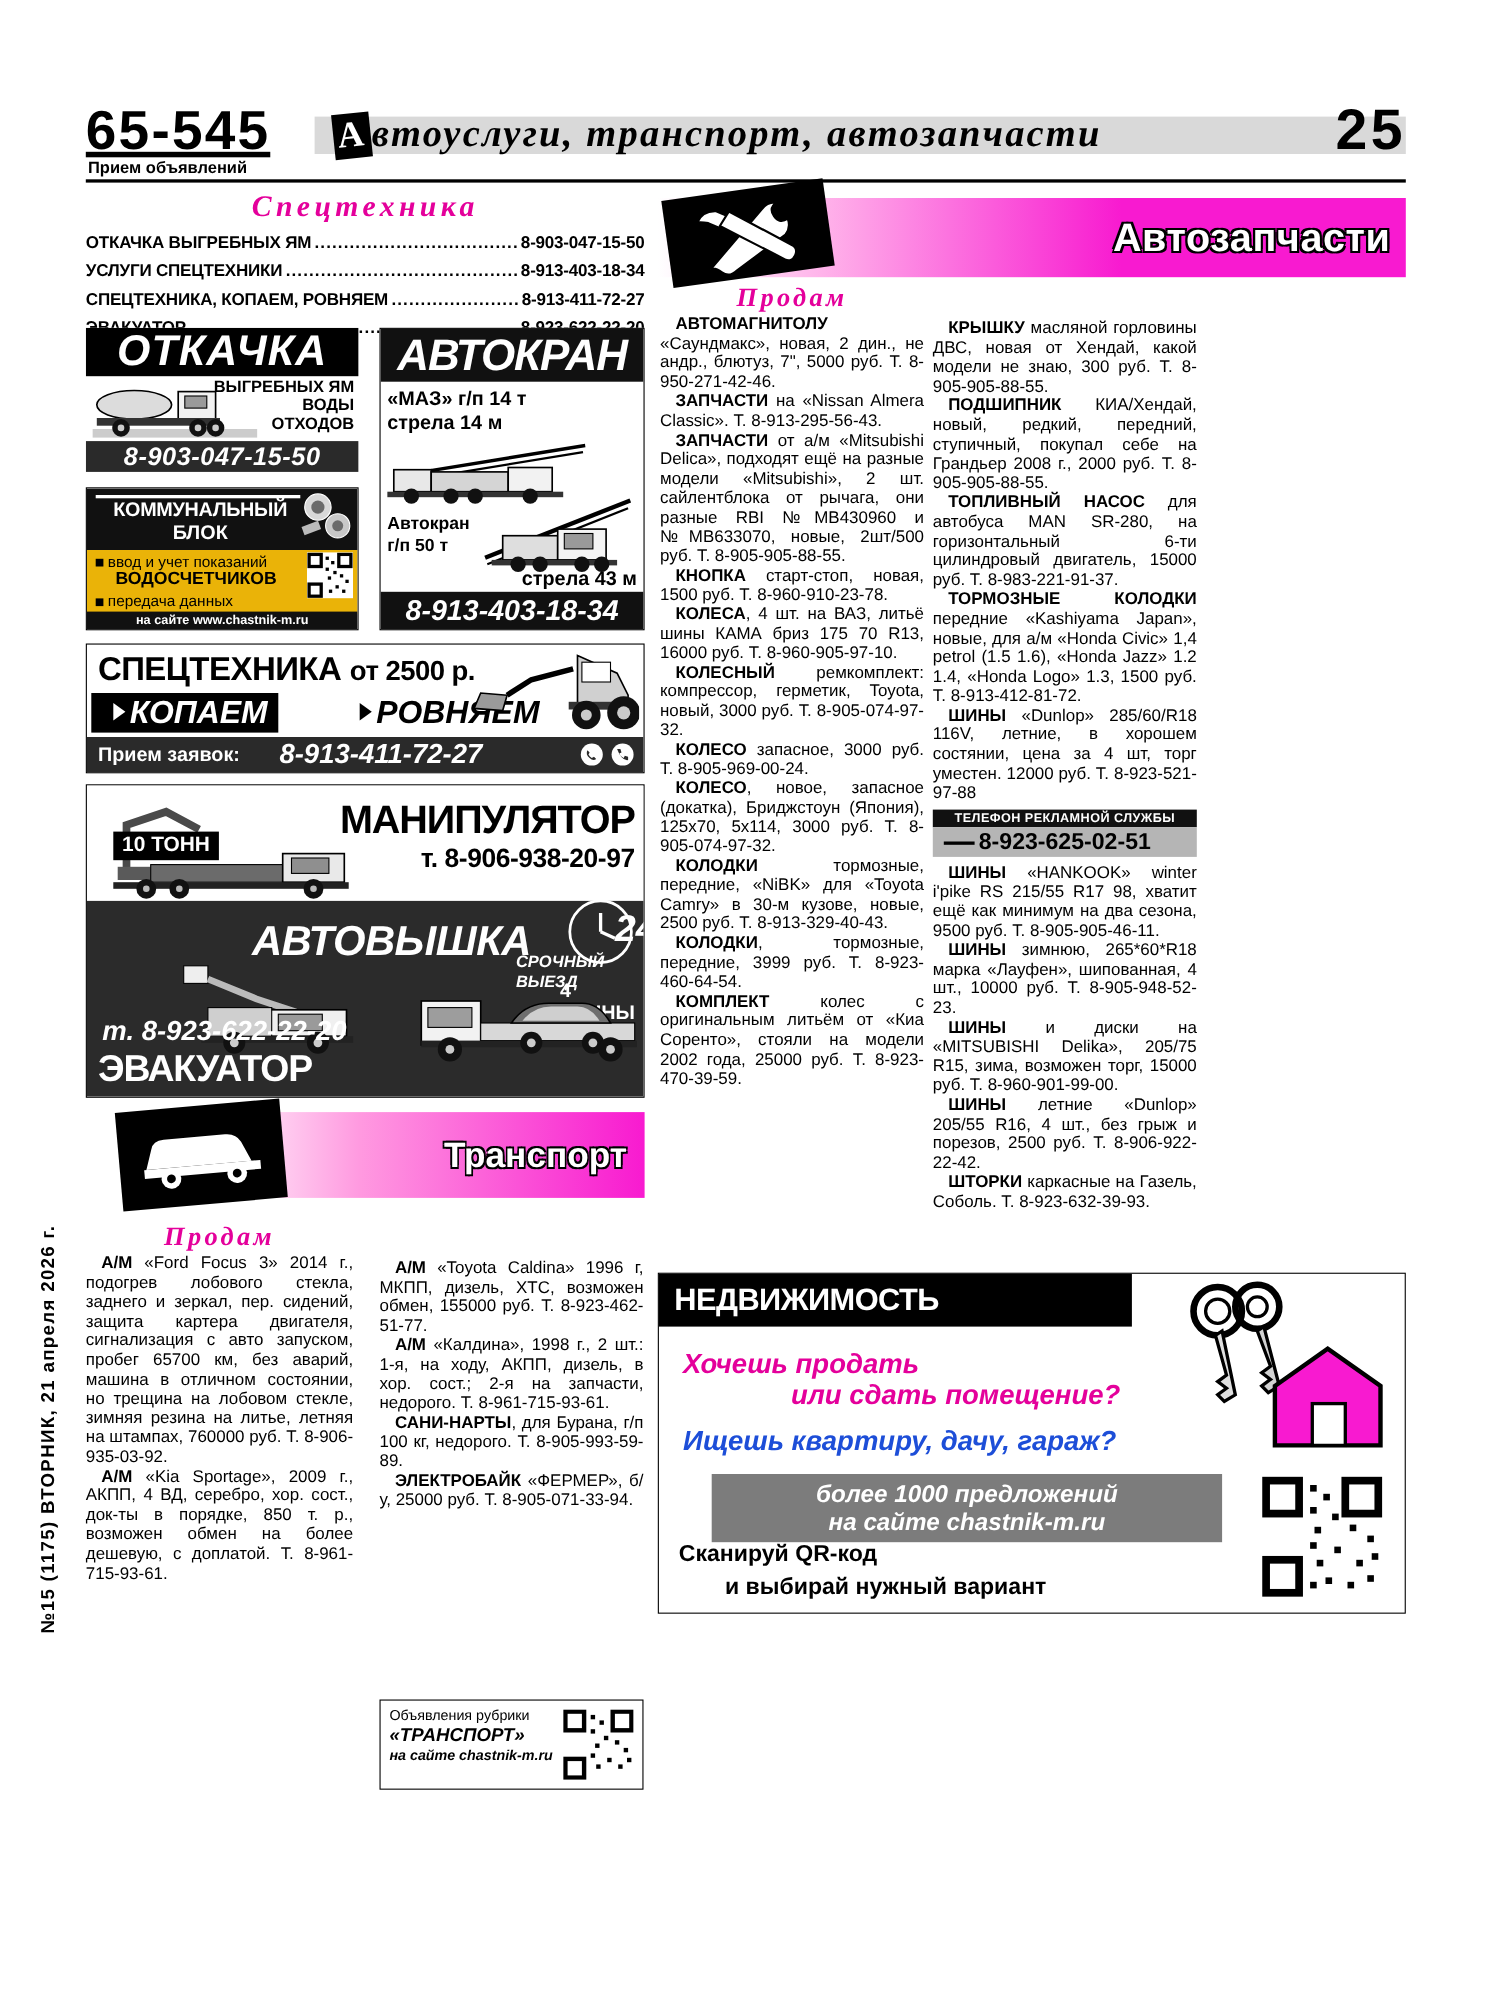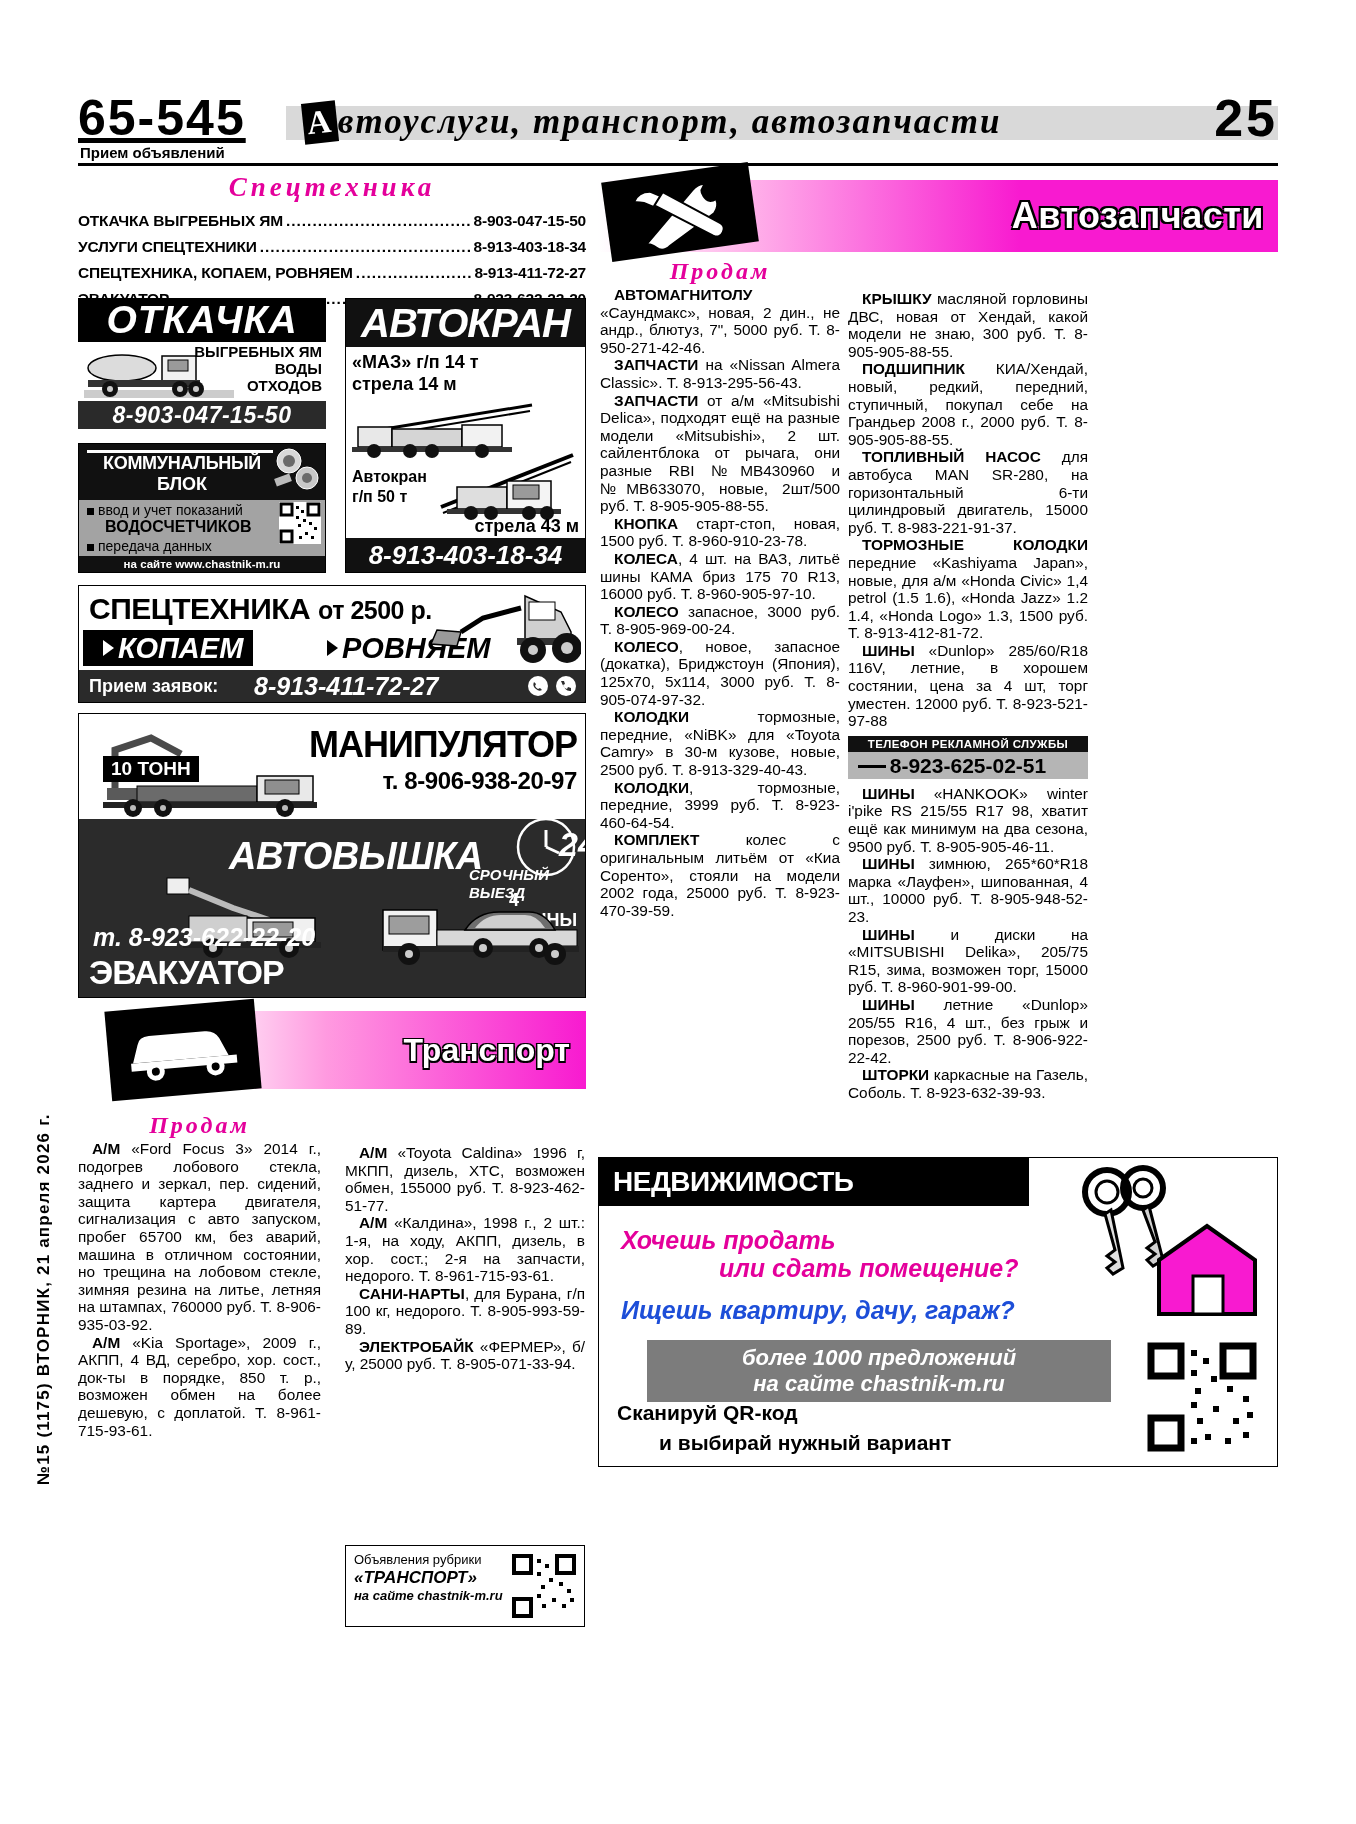--- a/index.html
+++ b/index.html
@@ -106,21 +106,21 @@
   .truck-tank{ position:absolute; left:6px; top:48px; width:150px; height:52px; }
 
   
   .ad-kom{ left:78px; top:443px; width:248px; height:130px; border:1px solid #000; }
   .kom-top{ position:absolute; left:0; top:0; width:100%; height:56px; background:#111; }
   .kom-line{ position:absolute; left:8px; top:6px; width:186px; height:3px; background:#fff; }
   .kom-t1{ position:absolute; left:8px; top:9px; width:190px; text-align:center;
            color:#fff; font:900 18px/21px "Liberation Sans",sans-serif; letter-spacing:-0.3px; }
   .kom-t2{ position:absolute; left:8px; top:30px; width:190px; text-align:center;
            color:#fff; font:900 18px/21px "Liberation Sans",sans-serif; }
-  .kom-body{ position:absolute; left:0; top:56px; width:100%; height:58px; background:#a3a3a3; }
+  .kom-body{ position:absolute; left:0; top:56px; width:100%; height:58px; background:#eab308; }
   .kom-li{ position:absolute; font:14px/16px "Liberation Sans",sans-serif; }
   .kom-li b{ font:bold 16px/17px "Liberation Sans",sans-serif; }
   .bullet{ display:inline-block; width:7px; height:7px; background:#000; margin-right:4px; }
   .kom-foot{ position:absolute; left:0; bottom:0; width:100%; height:16px; background:#111;
              color:#fff; font:bold 11.5px/16px "Liberation Sans",sans-serif; text-align:center; }
 
   
   .ad-spec{ left:78px; top:585px; width:508px; height:118px; border:1px solid #000; }
   .spec-t1{ position:absolute; left:10px; top:6px; font:900 30px/34px "Liberation Sans",sans-serif; letter-spacing:-0.5px;}
   .spec-t1 .small{ font:bold 25px/34px "Liberation Sans",sans-serif; }
@@ -506,20 +506,21 @@
   </div>
 
   <div class="colM">
     <div class="prodam">Продам</div>
     <div class="bodytext" id="colM-body">
         <p><b>АВТОМАГНИТОЛУ</b> «Саундмакс», новая, 2 дин., не андр., блютуз, 7", 5000 руб. Т. 8-950-271-42-46.</p>
         <p><b>ЗАПЧАСТИ</b> на «Nissan Almera Classic». Т. 8-913-295-56-43.</p>
         <p><b>ЗАПЧАСТИ</b> от а/м «Mitsubishi Delica», подходят ещё на разные модели «Mitsubishi», 2 шт. сайлентблока от рычага, они разные RBI №MB430960 и №MB633070, новые, 2шт/500 руб. Т. 8-905-905-88-55.</p>
         <p><b>КНОПКА</b> старт-стоп, новая, 1500 руб. Т. 8-960-910-23-78.</p>
         <p><b>КОЛЕСА</b>, 4 шт. на ВАЗ, литьё шины КАМА бриз 175 70 R13, 16000 руб. Т. 8-960-905-97-10.</p>
+        <p><b>КОЛЕСНЫЙ</b> ремкомплект: компрессор, герметик, Toyota, новый, 3000 руб. Т. 8-905-074-97-32.</p>
         <p><b>КОЛЕСО</b> запасное, 3000 руб. Т. 8-905-969-00-24.</p>
         <p><b>КОЛЕСО</b>, новое, запасное (докатка), Бриджстоун (Япония), 125х70, 5х114, 3000 руб. Т. 8-905-074-97-32.</p>
         <p><b>КОЛОДКИ</b> тормозные, передние, «NiBK» для «Toyota Camry» в 30-м кузове, новые, 2500 руб. Т. 8-913-329-40-43.</p>
         <p><b>КОЛОДКИ</b>, тормозные, передние, 3999 руб. Т. 8-923-460-64-54.</p>
         <p><b>КОМПЛЕКТ</b> колес с оригинальным литьём от «Киа Соренто», стояли на модели 2002 года, 25000 руб. Т. 8-923-470-39-59.</p>
       </div>
   </div>
 
   <div class="colR">
     <div class="bodytext" id="colR-top" style="padding-top:34px;">

